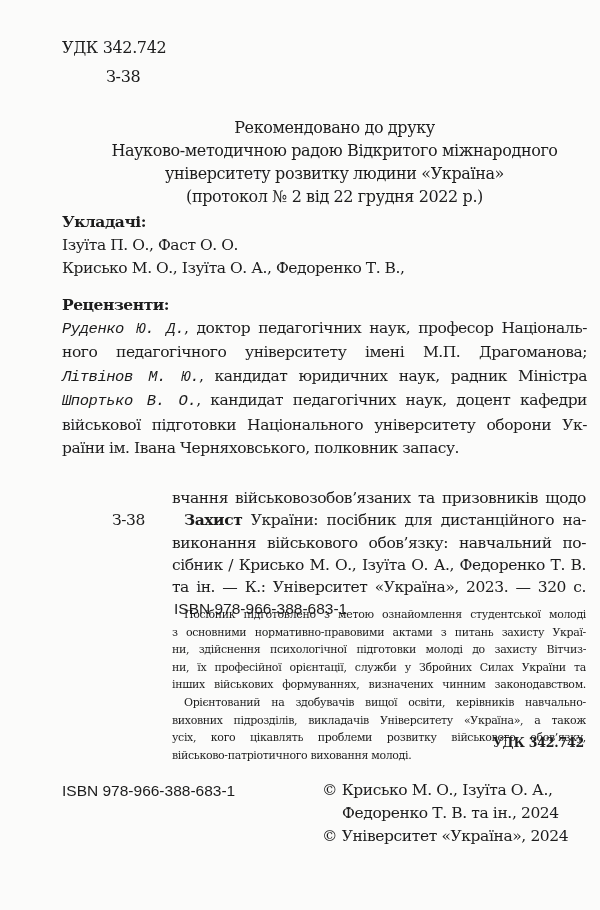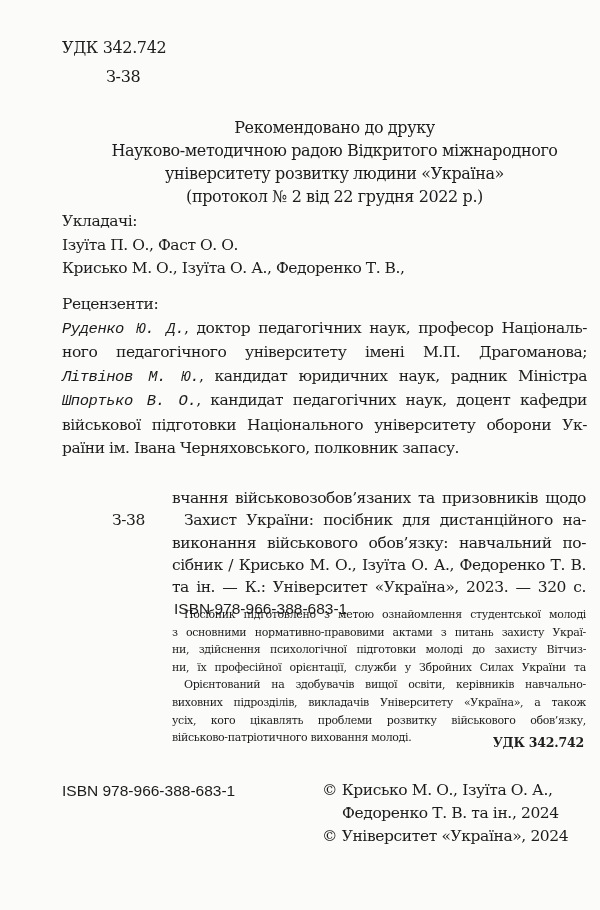--- a/index.html
+++ b/index.html
@@ -7,21 +7,21 @@
     width: 600px; height: 910px; overflow: hidden;
     background: #fbfbfa;
     color: #1c1c1c;
     font-family: "DejaVu Serif", "Liberation Serif", serif;
     position: relative;
   }
   .page { position: absolute; inset: 0; }
   .abs { position: absolute; white-space: nowrap; }
   .t16 { font-size: 16px; line-height: 22px; letter-spacing: -0.35px; }
   .t15 { font-size: 15.5px; line-height: 23px; letter-spacing: -0.4px; }
-  .bold { font-weight: normal; }
+  .bold { font-weight: bold; }
   .ital { font-style: italic; font-family: Liberation Mono, monospace; }
   .center-block {
     position: absolute; left: 62px; width: 545px; top: 116px;
     text-align: center;
   }
   .center-block div { font-size: 16px; line-height: 23px; letter-spacing: -0.4px; }
   .block { position: absolute; left: 62px; width: 525px; }
   .block .line { font-size: 15.5px; line-height: 23.5px; letter-spacing: -0.45px; white-space: nowrap; }
   .justify { text-align: justify; text-align-last: justify; }
   .bib { position: absolute; left: 172px; width: 414px; top: 487px; }
@@ -76,20 +76,21 @@
     <div class="line justify">сібник / Крисько М. О., Ізуїта О. А., Федоренко Т. В.</div>
     <div class="line justify">та ін. — К.: Університет «Україна», 2023. — 320 с.</div>
     <div class="line isbn">ISBN 978-966-388-683-1</div>
   </div>
 
   <div class="annot">
     <div class="line justify indent">Посібник підготовлено з метою ознайомлення студентської молоді</div>
     <div class="line justify">з основними нормативно-правовими актами з питань захисту Украї-</div>
     <div class="line justify">ни, здійснення психологічної підготовки молоді до захисту Вітчиз-</div>
     <div class="line justify">ни, їх професійної орієнтації, служби у Збройних Силах України та</div>
+    <div class="line justify">інших військових формуваннях, визначених чинним законодавством.</div>
     <div class="line justify indent">Орієнтований на здобувачів вищої освіти, керівників навчально-</div>
     <div class="line justify">виховних підрозділів, викладачів Університету «Україна», а також</div>
     <div class="line justify">усіх, кого цікавлять проблеми розвитку військового обов’язку,</div>
     <div class="line">військово-патріотичного виховання молоді.</div>
   </div>
   <div class="udk-right">УДК 342.742</div>
 
   <div class="abs sans" style="left:62px; top:780px; font-size:15.5px; line-height:22px;">ISBN 978-966-388-683-1</div>
   <div class="abs t15" style="left:322px; top:779px;">© Крисько М. О., Ізуїта О. А.,</div>
   <div class="abs t15" style="left:342px; top:802px;">Федоренко Т. В. та ін., 2024</div>

